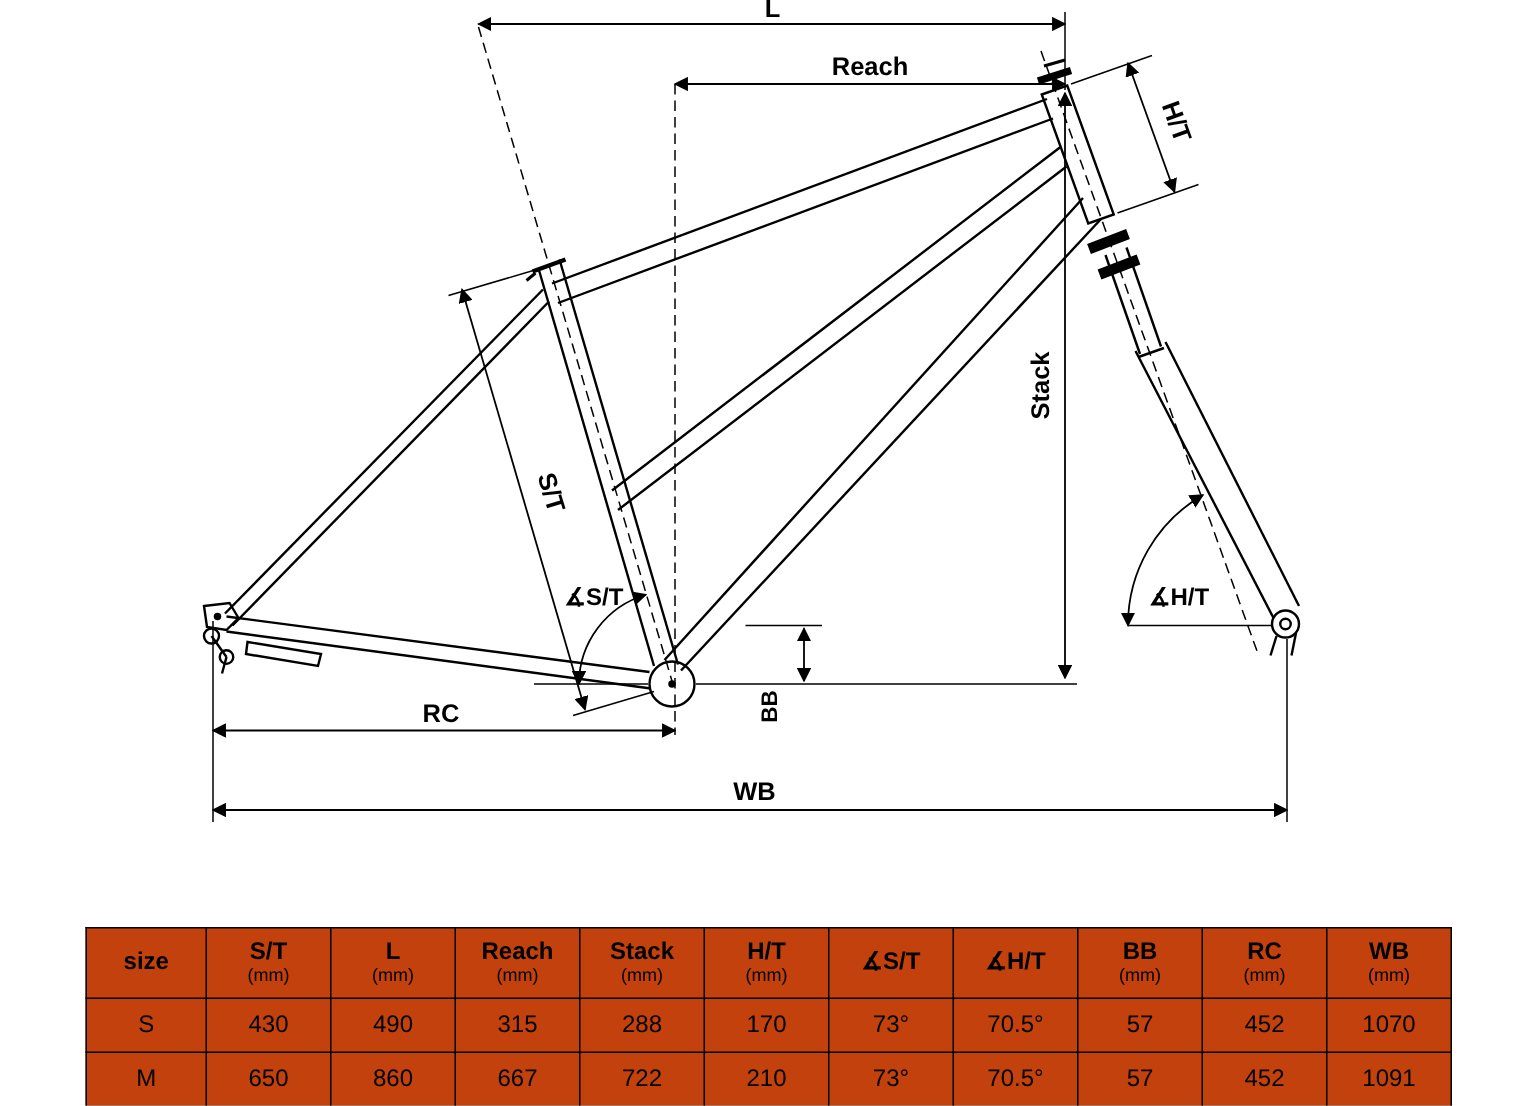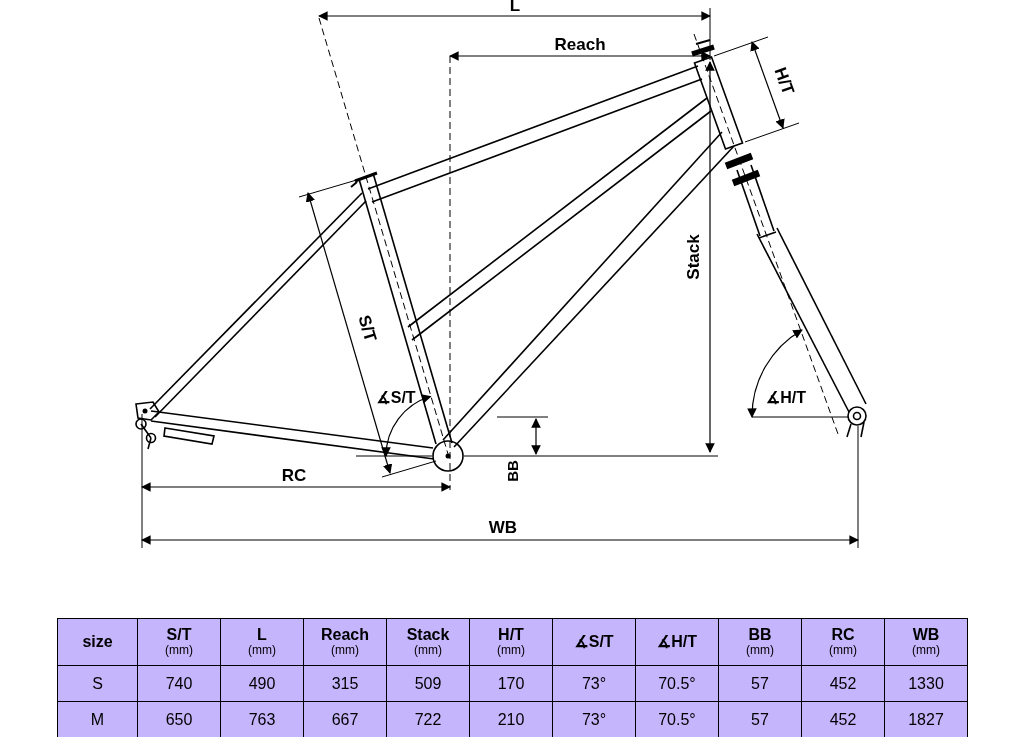--- a/index.html
+++ b/index.html
@@ -12,21 +12,21 @@
   svg text{fill:#000;}
   .dimlabel{font:bold 17px "Liberation Sans",sans-serif;}
   .anglelabel{font:bold 16px "Liberation Sans",sans-serif;}
   .smalllabel{font:bold 15px "Liberation Sans",sans-serif;}
   .frame{stroke:#000;stroke-width:1.6;fill:none;}
   .thick{stroke:#000;fill:none;}
   .dim{stroke:#000;stroke-width:1.2;fill:none;}
   .ref{stroke:#000;stroke-width:1;fill:none;}
   .dash{stroke:#000;stroke-width:1;fill:none;stroke-dasharray:7 4;}
   .table-wrap{padding:22px 0 0 57px;}
-  table{border-collapse:collapse;table-layout:fixed;width:911px;background:#c4b5fd;}
+  table{border-collapse:collapse;table-layout:fixed;width:911px;background:#c2410c;}
   th,td{border:1.5px solid #000;text-align:center;vertical-align:middle;padding:0;}
   thead th{height:46px;font-size:16px;font-weight:bold;line-height:1.15;}
   th .unit{display:block;font-size:12px;font-weight:normal;}
   tbody td{height:35px;font-size:16px;font-weight:normal;}
 </style>
 </head>
 <body>
 
 <svg class="diagram" width="1024" height="596" viewBox="0 0 1024 596" xmlns="http://www.w3.org/2000/svg">
   <defs>
@@ -148,39 +148,39 @@
         <th><span>∡S/T</span><span class="unit"></span></th>
         <th><span>∡H/T</span><span class="unit"></span></th>
         <th><span>BB</span><span class="unit">(mm)</span></th>
         <th><span>RC</span><span class="unit">(mm)</span></th>
         <th><span>WB</span><span class="unit">(mm)</span></th>
       </tr>
     </thead>
     <tbody>
       <tr>
         <td>S</td>
-        <td>740</td>
+        <td>430</td>
         <td>490</td>
         <td>315</td>
-        <td>509</td>
+        <td>288</td>
         <td>170</td>
         <td>73°</td>
         <td>70.5°</td>
         <td>57</td>
         <td>452</td>
-        <td>1330</td>
+        <td>1070</td>
       </tr>
       <tr>
         <td>M</td>
         <td>650</td>
-        <td>763</td>
+        <td>860</td>
         <td>667</td>
         <td>722</td>
         <td>210</td>
         <td>73°</td>
         <td>70.5°</td>
         <td>57</td>
         <td>452</td>
-        <td>1827</td>
+        <td>1091</td>
       </tr>
     </tbody>
   </table>
 </div>
 
 </body></html>

